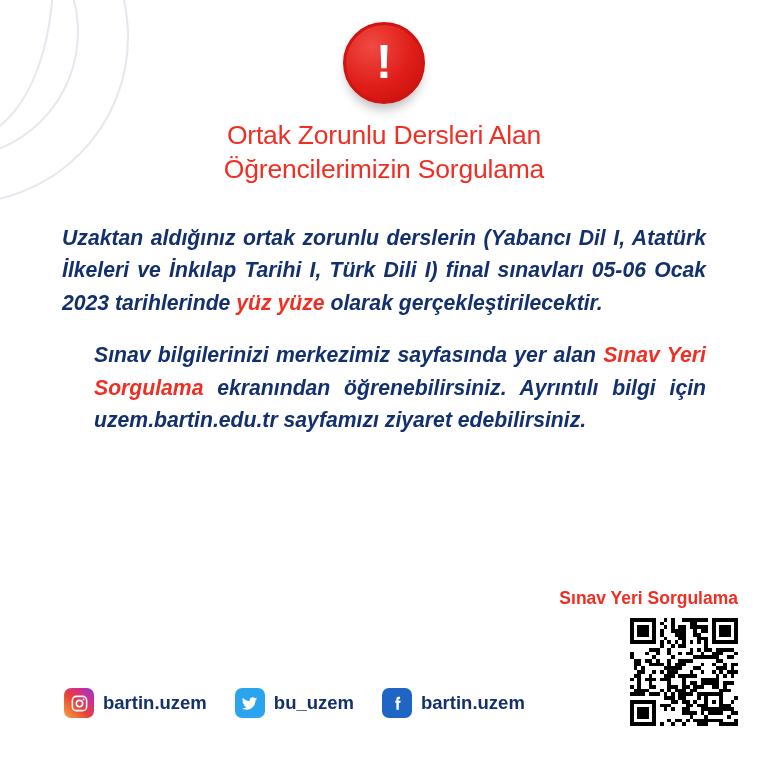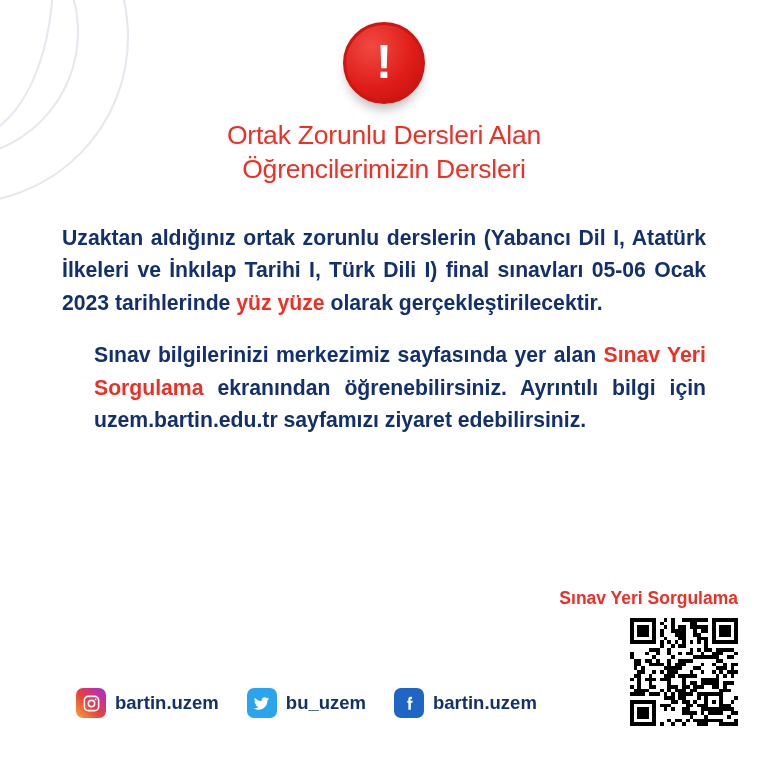--- a/index.html
+++ b/index.html
@@ -97,20 +97,21 @@
     top: 222px;
     color: #13306e;
     font-weight: bold;
     font-size: 21.2px;
     line-height: 1.53;
   }
   .para {
     text-align: justify;
     margin: 0 0 20px 0;
     padding-right: 32px;
+    font-style: italic;
   }
   .para:last-child { margin-bottom: 0; margin-left: 32px; }
   .hl { color: #ef2e24; }
 
   .qr-label {
     position: absolute;
     right: 30px;
     top: 588px;
     color: #ef2e24;
     font-weight: bold;
@@ -122,21 +123,21 @@
     right: 30px;
     top: 618px;
     width: 108px;
     height: 108px;
     background: #ffffff;
   }
   .qr canvas, .qr svg { display: block; }
 
   .social {
     position: absolute;
-    left: 76px;
+    left: 64px;
     top: 688px;
     display: flex;
     align-items: center;
     gap: 14px;
   }
   .social-item {
     display: flex;
     align-items: center;
     gap: 9px;
     margin-right: 14px;
@@ -172,21 +173,21 @@
   <div class="swoosh c"></div>
 
   <div class="alert-wrap">
     <div class="alert-icon">
       <span class="bang">!</span>
     </div>
   </div>
 
   <div class="title">
     <div>Ortak Zorunlu Dersleri Alan</div>
-    <div>Öğrencilerimizin Dersleri</div>
+    <div>Öğrencilerimizin Sorgulama</div>
   </div>
 
   <div class="body-block">
     <p class="para" id="para-0"><span>Uzaktan aldığınız ortak zorunlu derslerin  (Yabancı Dil I, Atatürk İlkeleri ve İnkılap Tarihi I, Türk Dili I)  final sınavları 05-06 Ocak 2023 tarihlerinde </span><span class="hl">yüz yüze</span><span> olarak gerçekleştirilecektir.</span></p>
     <p class="para" id="para-2"><span>Sınav bilgilerinizi merkezimiz sayfasında yer alan </span><span class="hl">Sınav Yeri Sorgulama</span><span> ekranından öğrenebilirsiniz. Ayrıntılı bilgi için uzem.bartin.edu.tr sayfamızı ziyaret edebilirsiniz.</span></p>
   </div>
 
   <div class="qr-label">Sınav Yeri Sorgulama</div>
   <div class="qr">
     <svg id="qr-svg" width="108" height="108" viewBox="0 0 29 29" shape-rendering="crispEdges" aria-hidden="true">

